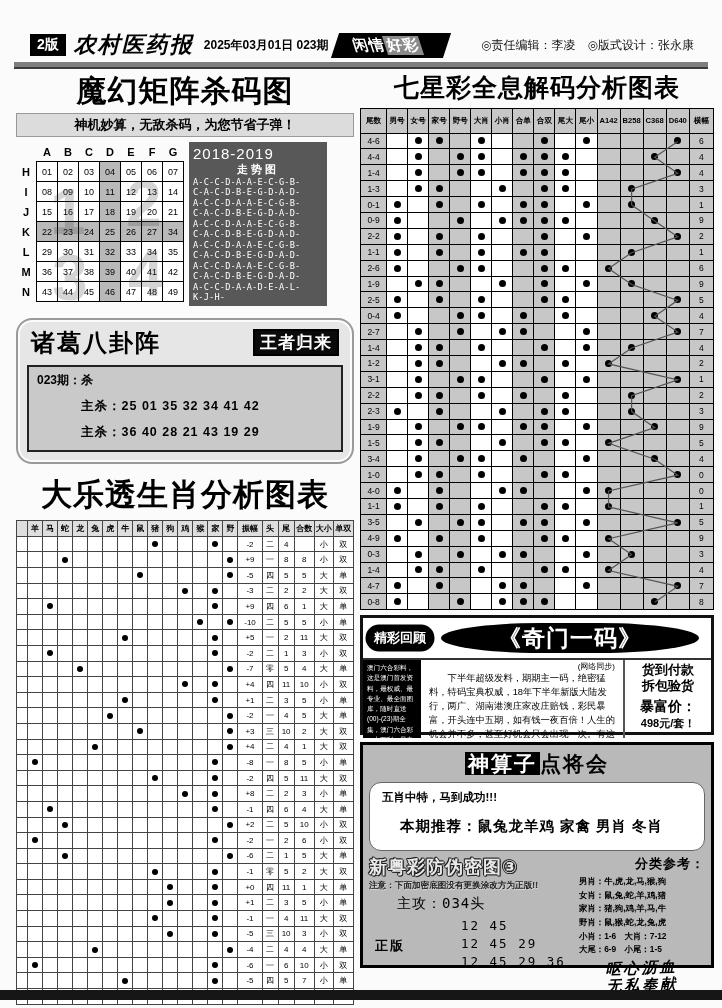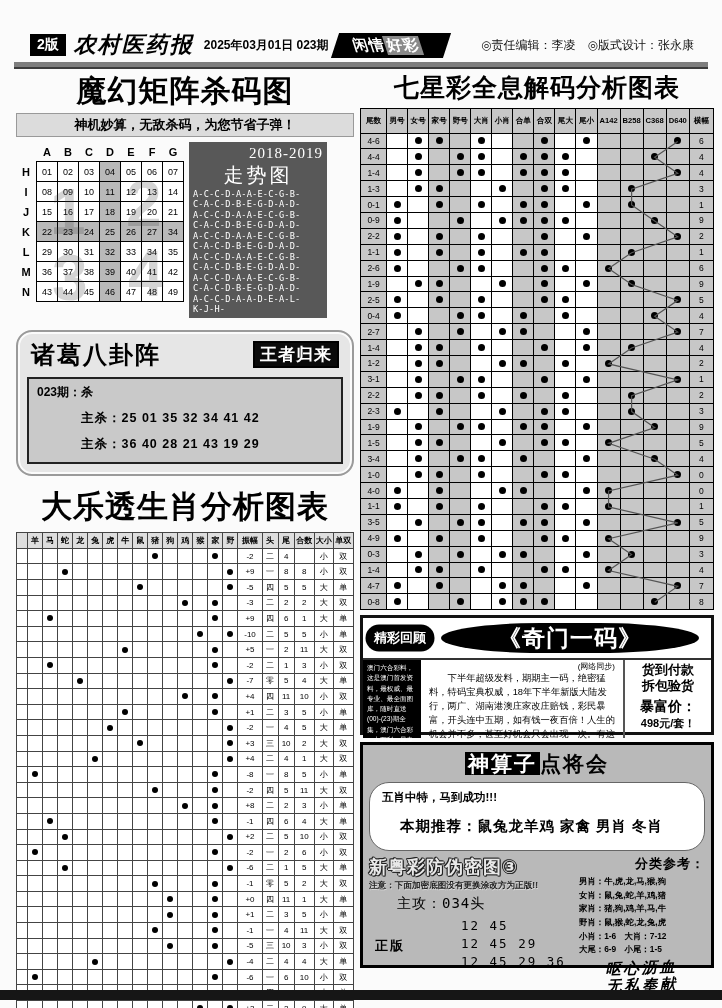--- a/index.html
+++ b/index.html
@@ -27,22 +27,22 @@
   .subbar{border:1px solid #999;background:#dcdcdc;font-weight:900;font-size:13px;text-align:center;padding:2px 0;margin-bottom:5px;}
   .matrix-wrap{display:flex;gap:5px;}
   .magic{position:relative;}
   table.mx{border-collapse:collapse;}
   table.mx td{width:20px;height:19px;text-align:center;font-size:9px;padding:0;}
   table.mx td.cell{border:1px solid #000;background:#fff;}
   table.mx td.cell.sh{background:#b9b9b9;}
   table.mx td.lbl{border:none;font-weight:700;font-size:11px;background:transparent;}
   .wm{position:absolute;font-size:64px;font-weight:900;color:rgba(60,60,60,0.22);pointer-events:none;line-height:1;}
   .trend{background:#585858;color:#fff;width:138px;padding:3px 4px;box-sizing:border-box;}
-  .trend .yrs{font-family:Liberation Serif, serif;font-size:15px;text-align:right;letter-spacing:1px;}
-  .trend .tt{font-weight:400;font-size:20px;text-align:center;letter-spacing:3px;}
+  .trend .yrs{font-family:Liberation Sans, sans-serif;font-size:15px;text-align:left;letter-spacing:1px;}
+  .trend .tt{font-weight:700;font-size:11px;text-align:center;letter-spacing:3px;}
   .trend .seq{font-family:"DejaVu Sans Mono","Liberation Mono",monospace;font-size:8.6px;line-height:1.22;white-space:pre-line;letter-spacing:0.2px;}
 
   
   .bagua{margin-top:12px;border:2px solid #9a9a9a;border-radius:16px;background:#e6e6e6;padding:7px 9px 10px 9px;box-shadow:0 0 0 2px #fbfbfb inset;}
   .bagua-top{display:flex;align-items:center;justify-content:space-between;padding:0 4px;margin-bottom:6px;}
   .bagua-title{font-weight:900;font-size:24px;letter-spacing:2px;}
   .badge{background:#0a0a0a;color:#fff;border:2px solid #000;font-weight:900;font-size:17px;padding:0 5px;letter-spacing:1px;}
   .bagua-inner{border:2px solid #222;background:#c9c9c9;padding:5px 8px 9px 8px;font-size:12px;font-weight:700;}
   .bagua-inner .k{margin:9px 0 0 44px;font-size:12.5px;letter-spacing:1px;}
 
@@ -71,21 +71,21 @@
   .ad-text{font-size:9.3px;line-height:1.5;text-indent:2em;font-weight:500;}
   .ad-price{width:88px;border-left:2px solid #555;text-align:center;padding-top:2px;box-sizing:border-box;}
   .ad-price .p1{font-size:13px;font-weight:900;line-height:1.25;}
   .ad-price .p2{font-size:14px;font-weight:900;margin-top:3px;}
   .ad-price .p3{font-size:11px;font-weight:900;}
 
   
   .shen{margin-top:7px;border:3px solid #000;background:#b9b9b9;height:226px;box-sizing:border-box;padding:4px 6px;position:relative;}
   .shen-title{text-align:center;font-weight:900;font-size:21px;letter-spacing:2px;margin-top:1px;}
   .shen-title .blk{background:#000;color:#fff;padding:0 3px;}
-  .shen-card{background:#fff;border:1px solid #666;border-radius:20px;margin-top:4px;padding:7px 12px 14px 12px;}
+  .shen-card{background:#fff;border:1px solid #666;border-radius:12px;margin-top:4px;padding:7px 12px 14px 12px;}
   .shen-card .s1{font-weight:900;font-size:11.5px;}
   .shen-card .s2{font-weight:700;font-size:14.5px;margin:12px 0 0 18px;letter-spacing:1px;}
   .shen-low{display:flex;margin-top:4px;}
   .shen-left{flex:1;}
   .outline-t{font-weight:900;font-size:18px;letter-spacing:1px;color:#e9e9e9;text-shadow:-1px 0 #222,1px 0 #222,0 -1px #222,0 1px #222,-1px -1px #222,1px 1px #222;}
   .notice{font-size:8.6px;font-weight:700;color:#222;margin-top:1px;text-shadow:0.5px 0.5px 0 #ddd;}
   .atk{font-size:14px;font-weight:500;margin:3px 0 0 28px;letter-spacing:1px;font-family:"DejaVu Sans Mono","Liberation Mono",monospace;}
   .numlines{margin:4px 0 0 92px;font-family:"DejaVu Sans Mono","Liberation Mono",monospace;font-size:12.5px;line-height:1.45;letter-spacing:2px;white-space:pre-line;}
   .genuine{position:absolute;left:12px;bottom:10px;font-weight:900;font-size:13px;letter-spacing:2px;}
   .shen-right{width:126px;}

